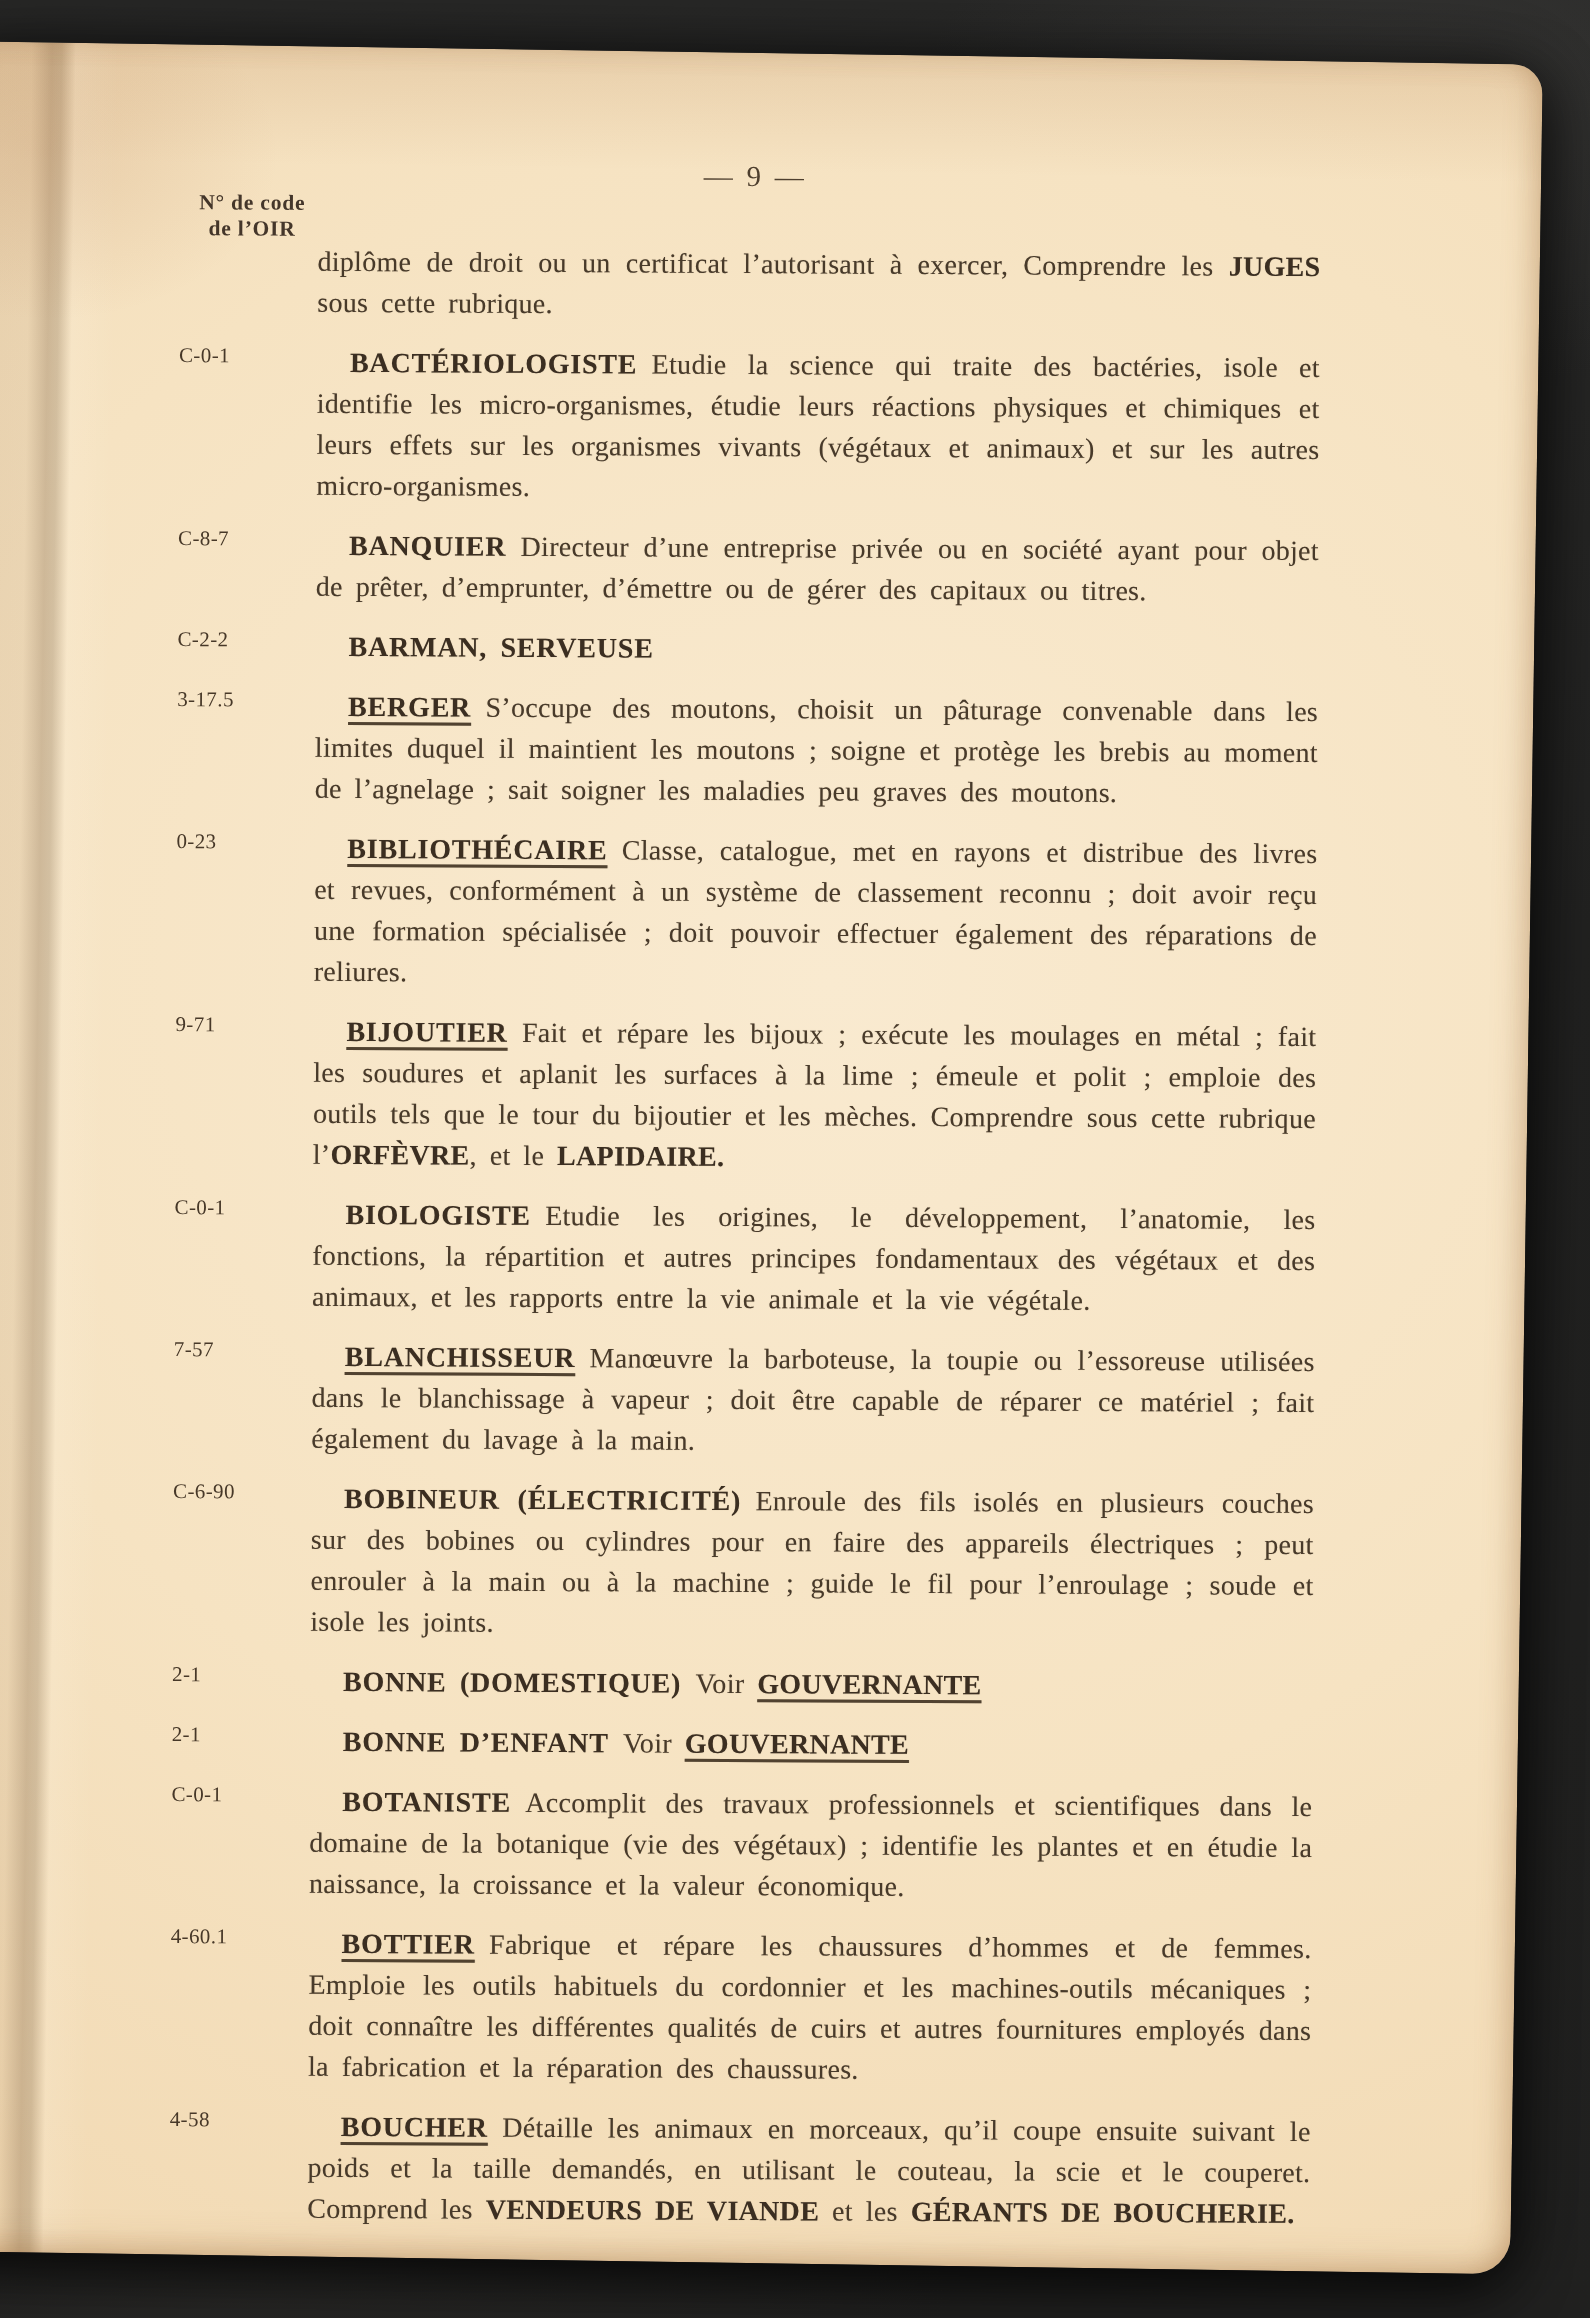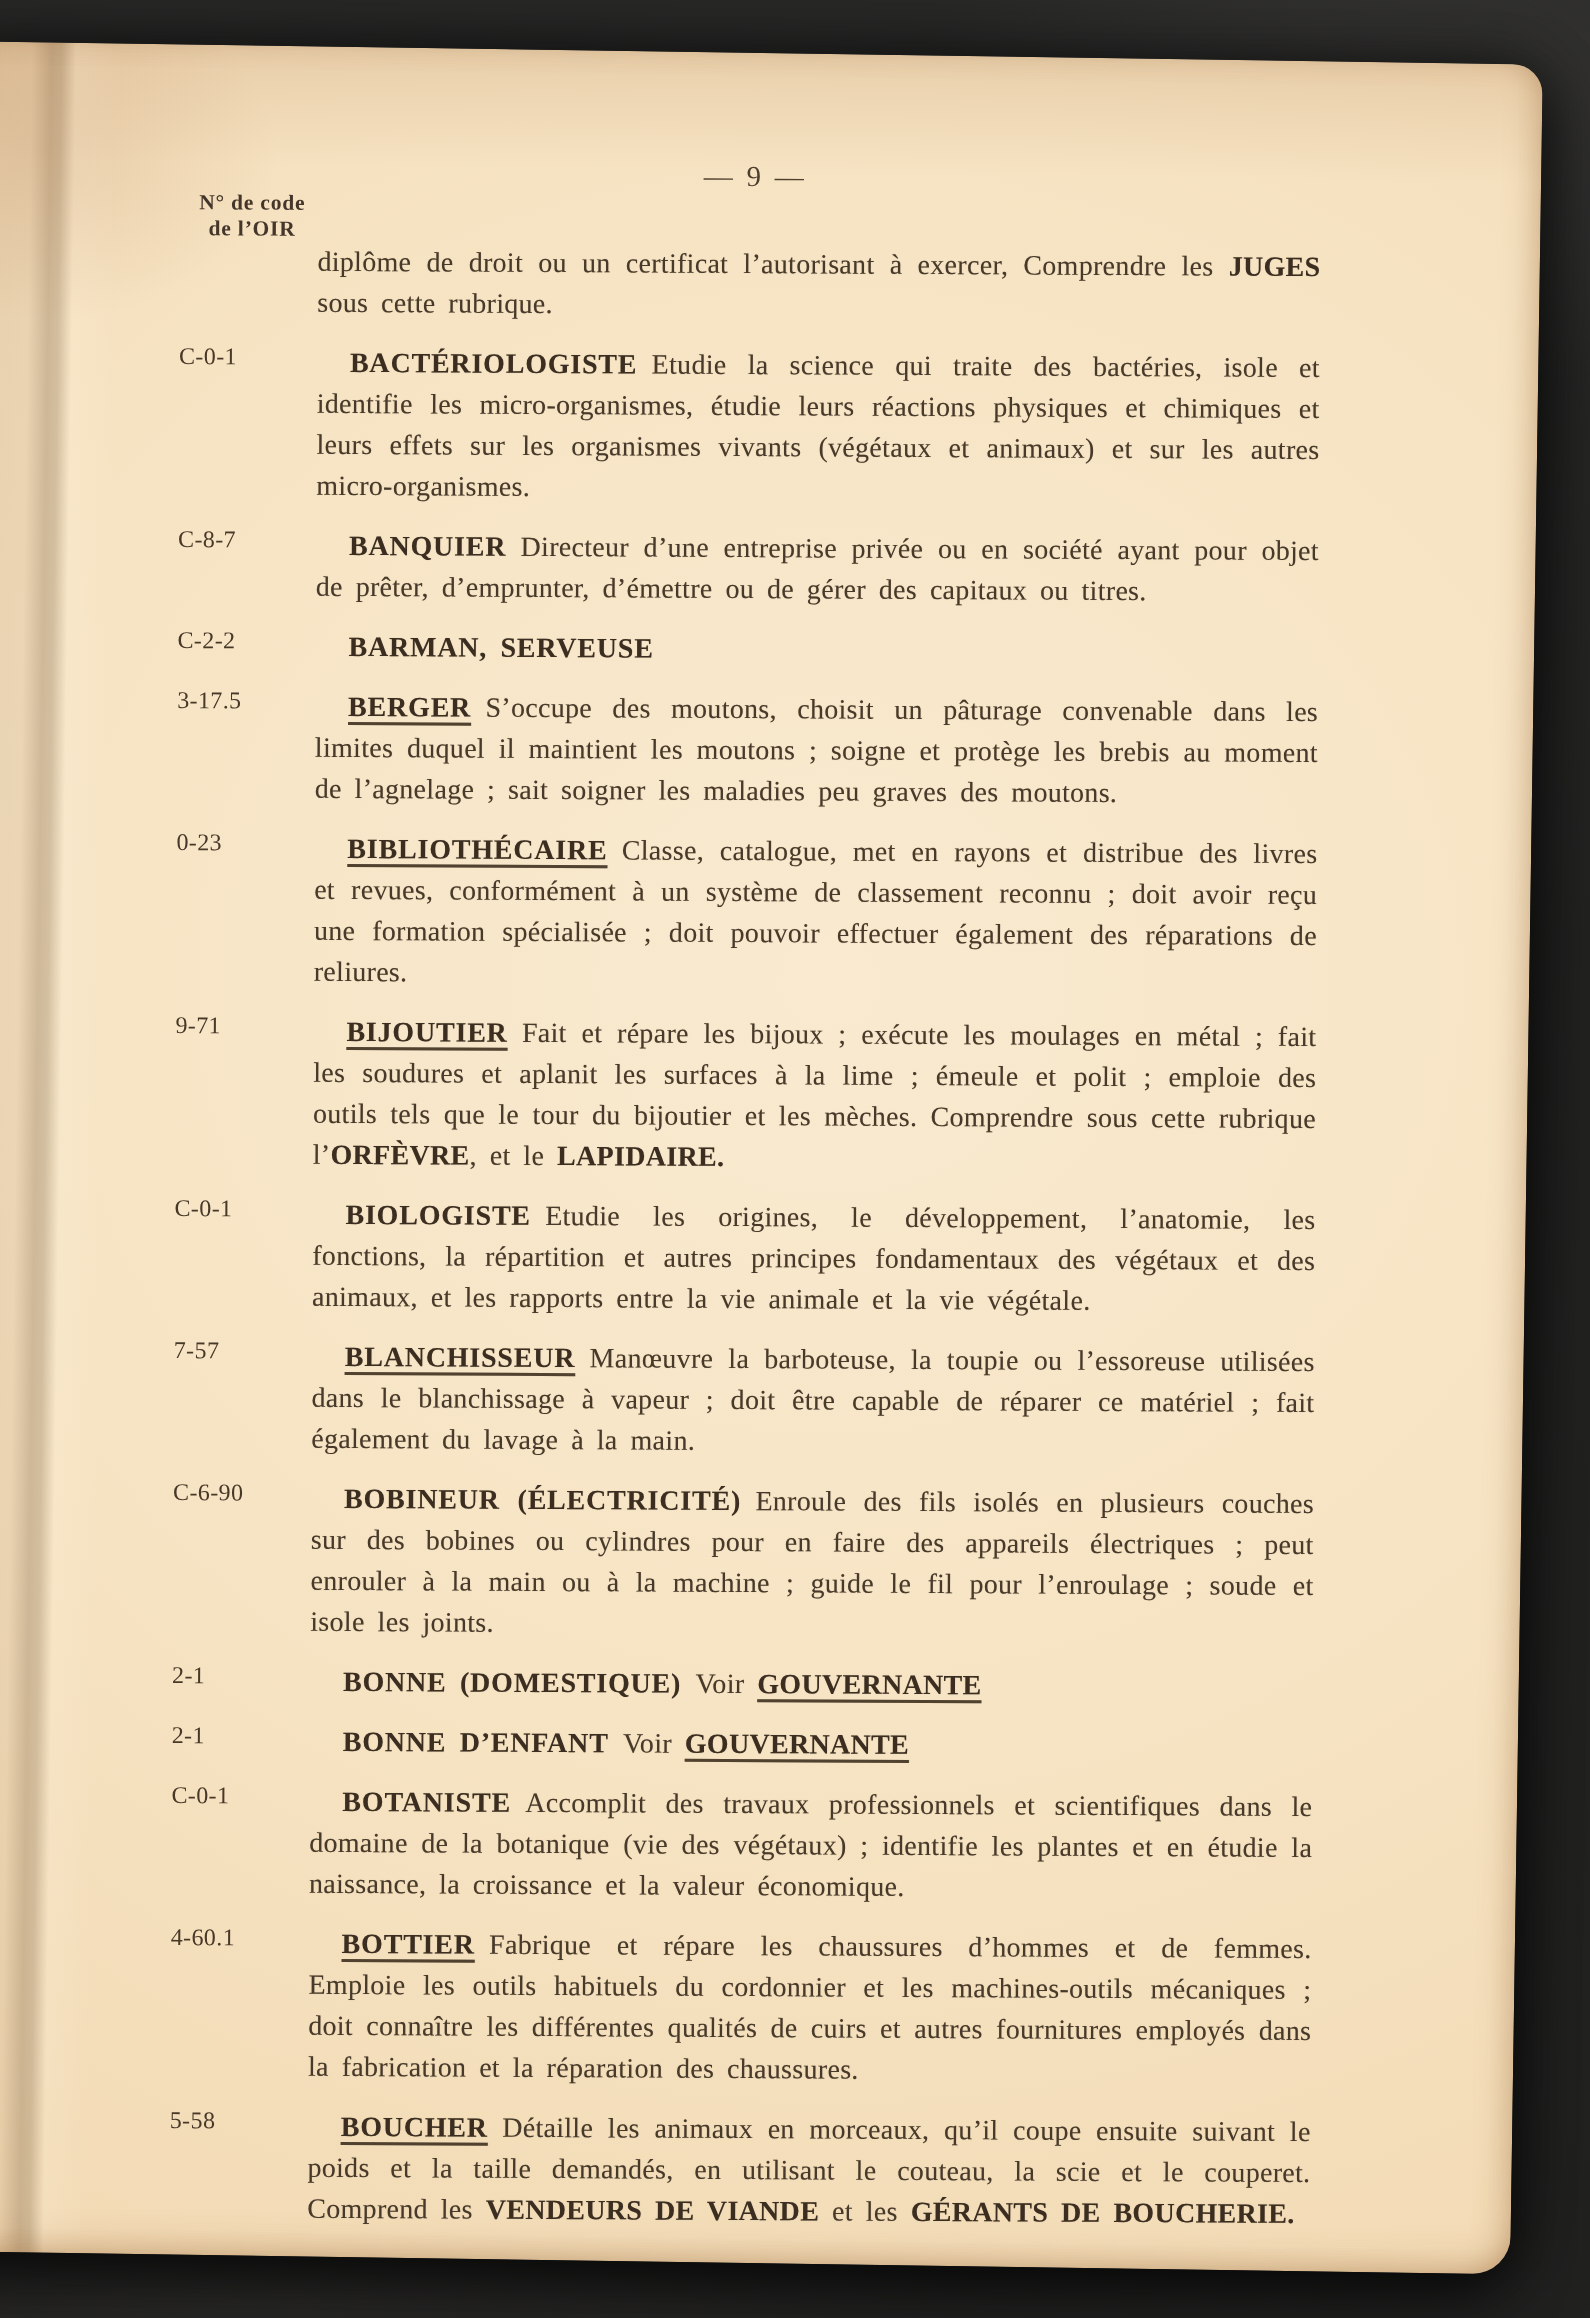--- a/index.html
+++ b/index.html
@@ -40,21 +40,21 @@
   }
   .code-header{
     position:absolute;left:173px;top:178px;width:159px;
     font-size:21.5px;font-weight:bold;line-height:25.5px;text-align:center;color:#44362a;
     letter-spacing:0.8px;
     margin-top:12px;
   }
   .entries{position:absolute;left:0;top:240px;width:1591px;}
   .entry{position:relative;margin-bottom:19px;}
   .entry .code{
-    position:absolute;left:180px;top:1.6px;font-size:24px;color:#473828;
+    position:absolute;left:180px;top:1.6px;font-size:21px;color:#473828;
     letter-spacing:0.4px;white-space:nowrap;
   }
   .entry .body{
     margin:0 270px 0 318px;font-size:28px;line-height:41px;
     text-align:justify;text-indent:33px;word-spacing:5.6px;letter-spacing:0.3px;
     color:#483a2a;text-shadow:0 0 0.8px rgba(72,56,36,0.35);
   }
   .entry .body.no-indent{text-indent:0;}
   .term{font-weight:bold;color:#3b2e21;padding-right:14.3px;letter-spacing:0.8px;}
   .b{font-weight:bold;color:#3b2e21;}
@@ -126,19 +126,19 @@
         </div>
         <div class="entry">
           <span class="code">C-0-1</span>
           <p class="body"><span class="term">BOTANISTE</span><span class="">Accomplit des travaux professionnels et scientifiques dans le domaine de la botanique (vie des végétaux) ; identifie les plantes et en étudie la naissance, la croissance et la valeur économique.</span></p>
         </div>
         <div class="entry">
           <span class="code">4-60.1</span>
           <p class="body"><span class="term u">BOTTIER</span><span class="">Fabrique et répare les chaussures d’hommes et de femmes. Emploie les outils habituels du cordonnier et les machines-outils mécaniques ; doit connaître les différentes qualités de cuirs et autres fournitures employés dans la fabrication et la réparation des chaussures.</span></p>
         </div>
         <div class="entry">
-          <span class="code">5-58</span>
+          <span class="code">4-58</span>
           <p class="body"><span class="term u">BOUCHER</span><span class="">Détaille les animaux en morceaux, qu’il coupe ensuite suivant le poids et la taille demandés, en utilisant le couteau, la scie et le couperet. Comprend les </span><span class="b">VENDEURS DE VIANDE</span><span class=""> et les </span><span class="b">GÉRANTS DE BOUCHERIE.</span></p>
         </div>
       </div>
   </div>
 </div>
 
 
 </body></html>

